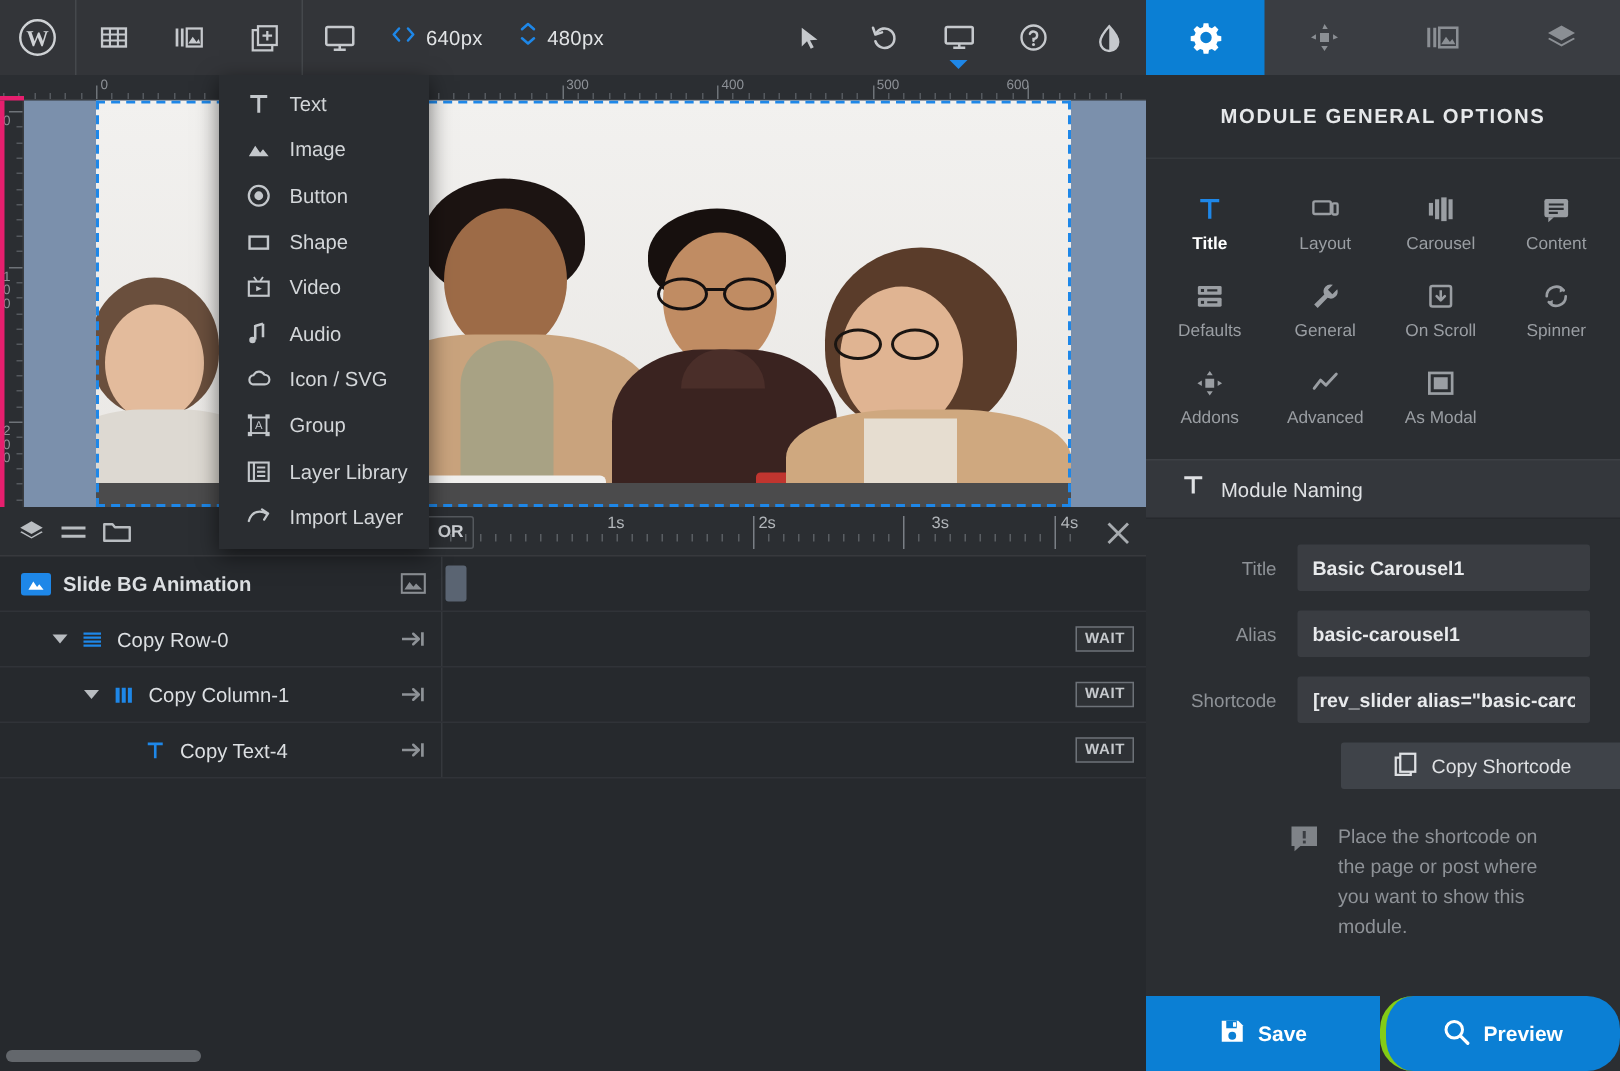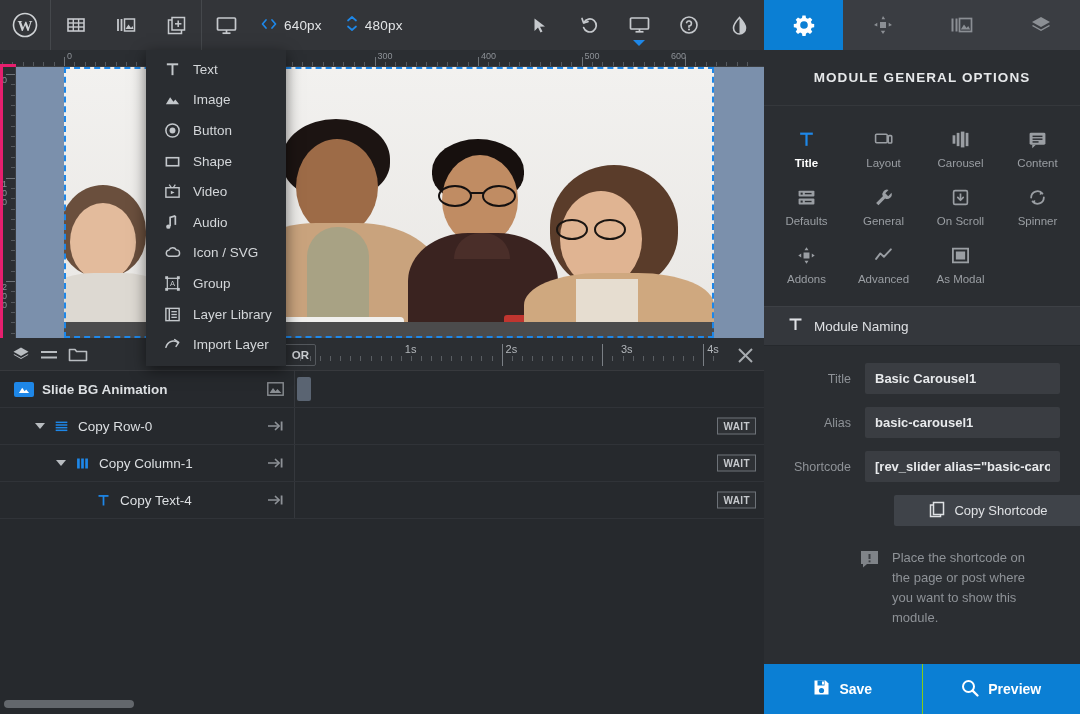--- a/index.html
+++ b/index.html
@@ -241,21 +241,21 @@
   .footer {
     position: absolute; left: 764px; bottom: 0; width: 316px; height: 50px;
     display: flex;
   }
   .fbtn {
     flex: 1; background: #0b7fd4; color: #fff; display: flex;
     align-items: center; justify-content: center; gap: 9px;
     font-size: 14px; font-weight: bold; cursor: pointer; border: none;
     font-family: "Liberation Sans", sans-serif;
   }
-  .fbtn + .fbtn { border-left: 1px solid #84cc16; }
+  .fbtn + .fbtn { border-left: 4px solid #84cc16; border-radius: 22px; }
 </style>
 </head>
 <body>
 
 <div class="app">
 
   <div class="topbar">
     <div class="tb-cell wp-logo">
       <svg width="26" height="26" viewBox="0 0 26 26">
           <circle cx="13" cy="13" r="11.5" fill="none" stroke="#cfd2d5" stroke-width="1.6"></circle>

